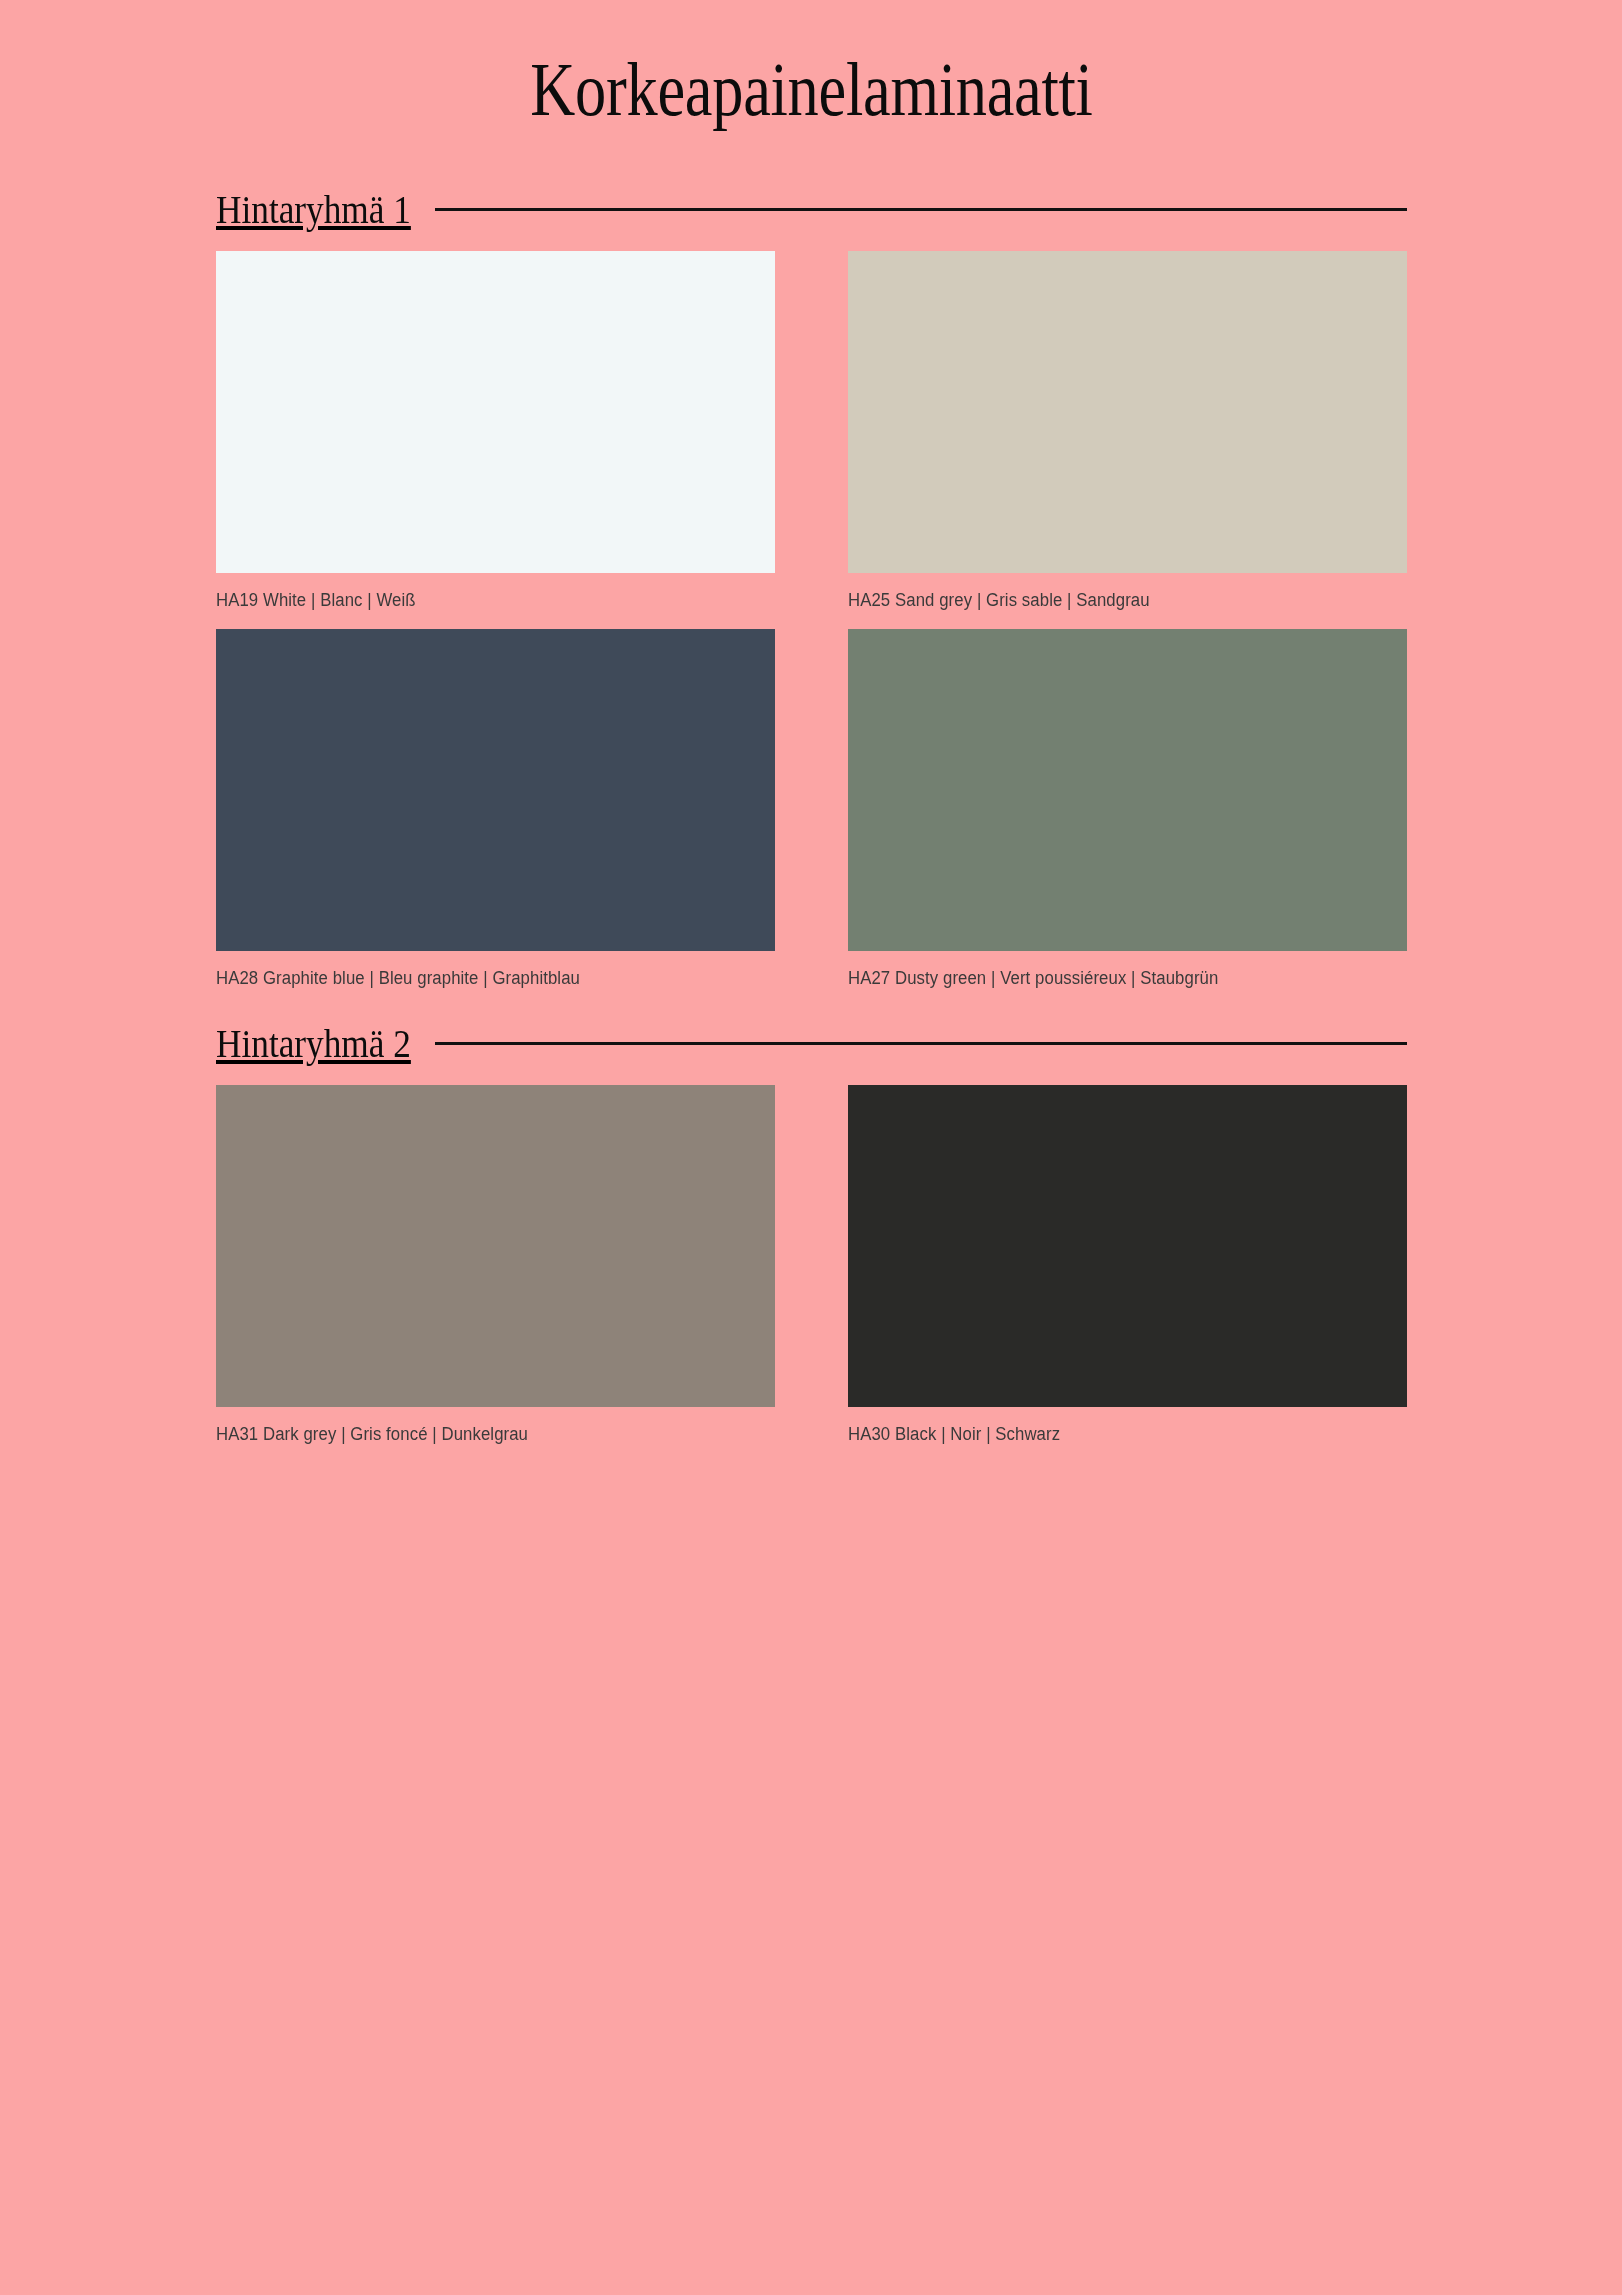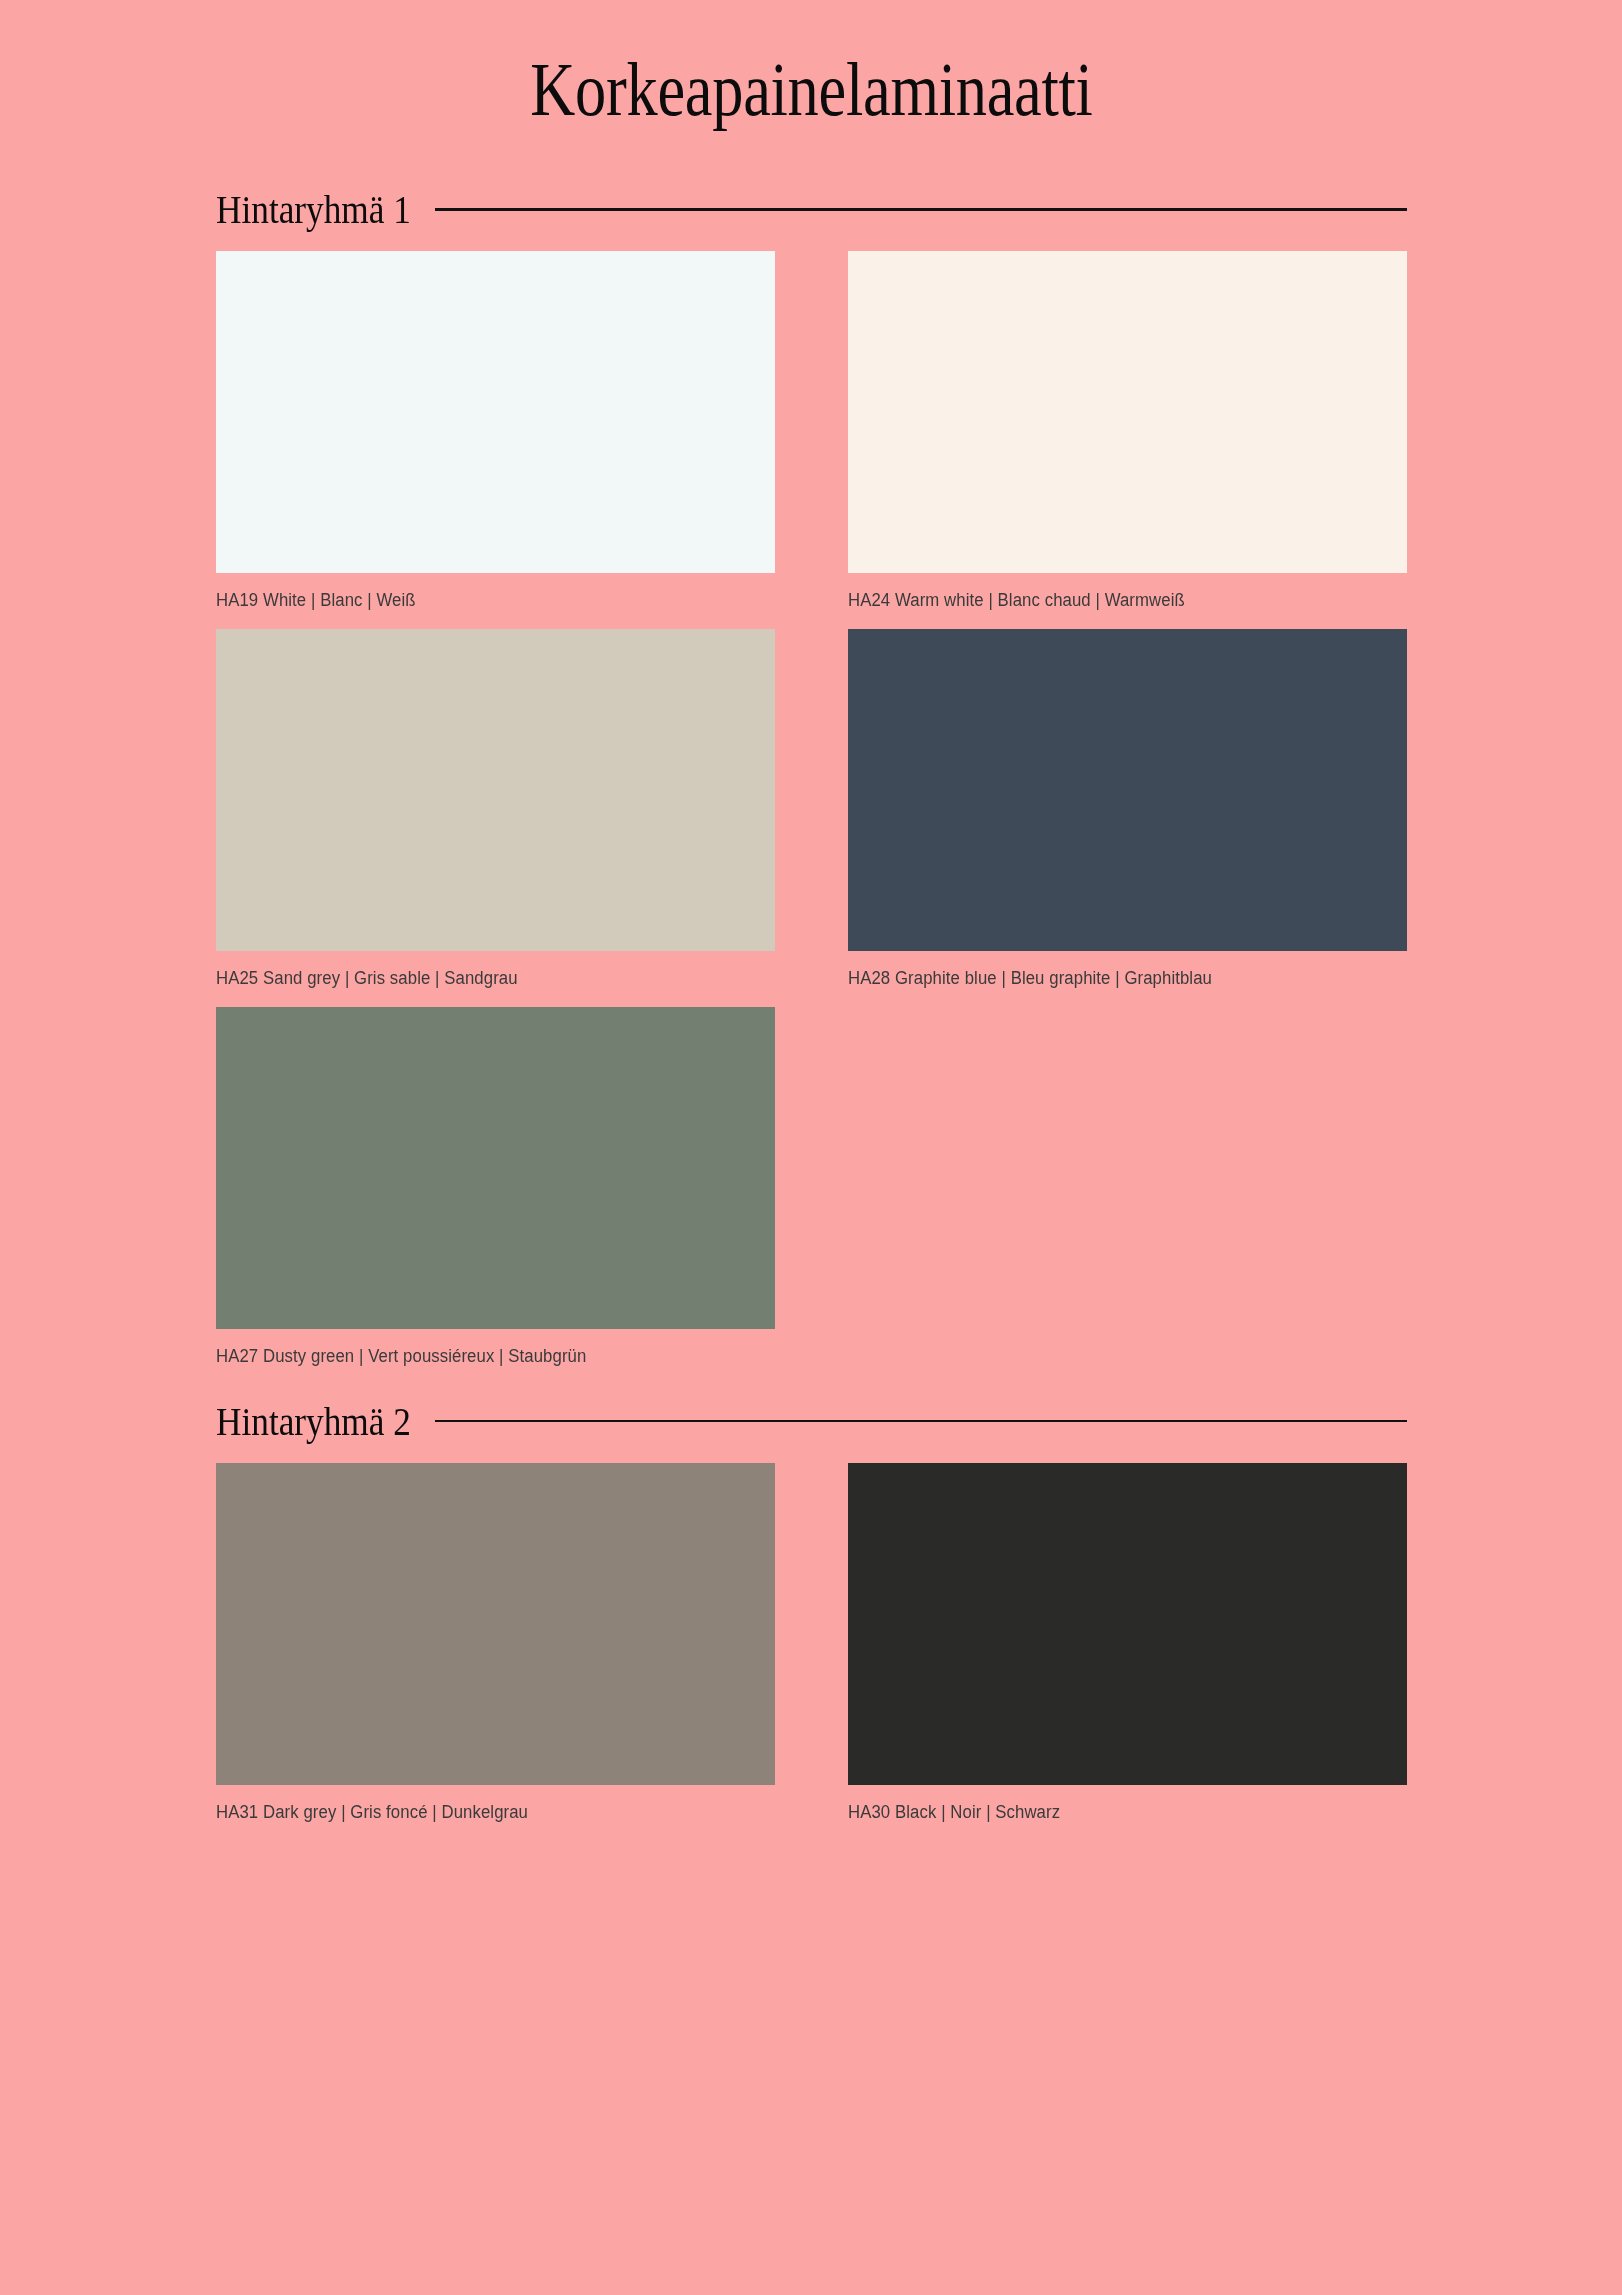--- a/index.html
+++ b/index.html
@@ -39,20 +39,21 @@
     transform-origin: center top;
   }
 
   
   .section-head {
     display: flex;
     align-items: center;
     gap: 17px;
     margin: 0;
     padding: 0;
+    text-decoration: underline;
   }
   .section-head .section-title {
     font-family: "Liberation Serif", "DejaVu Serif", serif;
     font-weight: 400;
     font-size: 41px;
     line-height: 1;
     color: #0c0c0c;
     white-space: nowrap;
     transform: scaleX(0.86);
     transform-origin: left center;
@@ -110,24 +111,20 @@
     <span class="section-rule"></span>
   </div>
 
   <div class="swatch-grid">
 
     <div class="swatch-cell">
       <span class="swatch-chip" style="background-color: rgb(242, 247, 248);"></span>
       <span class="swatch-label">HA19 White | Blanc | Weiß</span>
     </div>
 
-    <div class="swatch-cell">
-      <span class="swatch-chip" style="background-color: rgb(250, 242, 232);"></span>
-      <span class="swatch-label">HA24 Warm white | Blanc chaud | Warmweiß</span>
-    </div>
 
     <div class="swatch-cell">
       <span class="swatch-chip" style="background-color: rgb(210, 203, 187);"></span>
       <span class="swatch-label">HA25 Sand grey | Gris sable | Sandgrau</span>
     </div>
 
 
 
     <div class="swatch-cell">
       <span class="swatch-chip" style="background-color: rgb(63, 74, 89);"></span>

